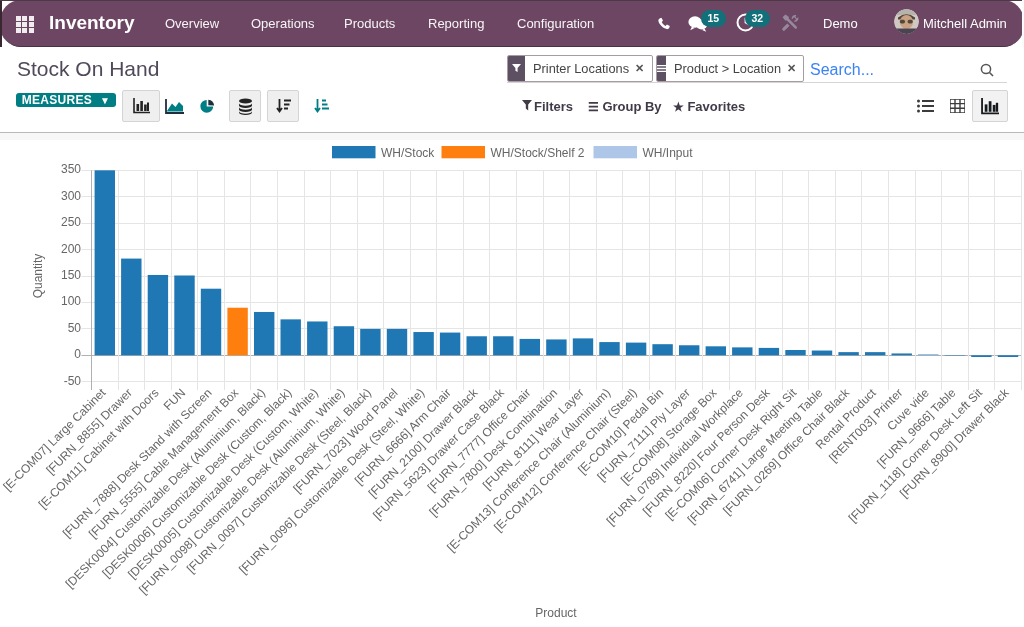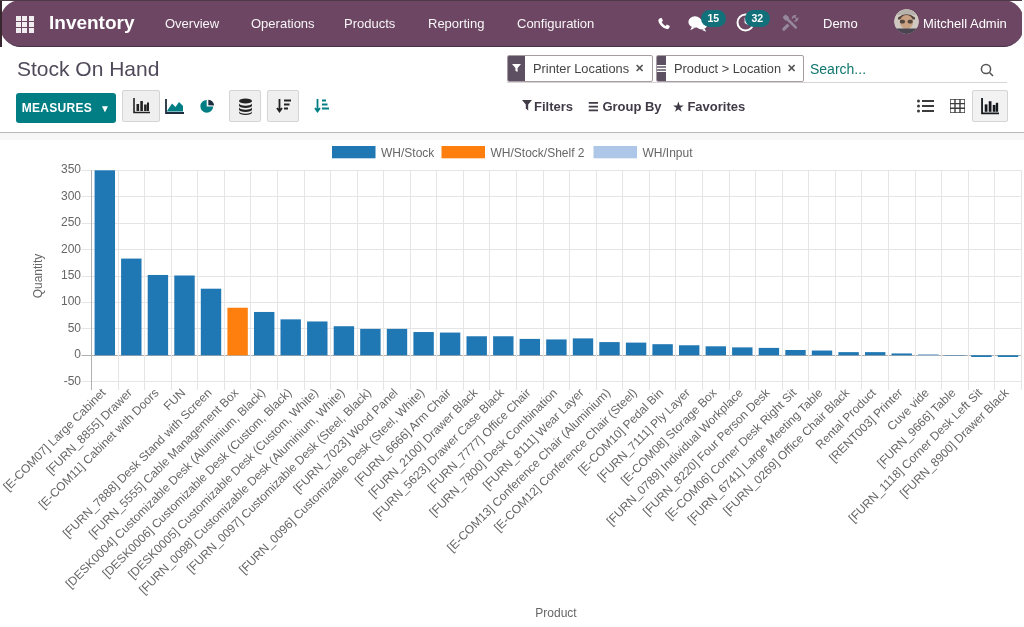--- a/index.html
+++ b/index.html
@@ -15,25 +15,25 @@
 #apps span { background:#f0ecef; }
 .badge { position:absolute; background:#11707a; color:#fff; font-size:10.5px; font-weight:bold; border-radius:8.5px; height:17px; line-height:17px; padding:0 6.5px; top:10px; }
 
 #cp { position:absolute; left:0; top:47px; width:1024px; height:46px; }
 #title { position:absolute; left:17px; top:10px; font-size:21px; color:#50495a; }
 #search { position:absolute; left:507px; top:8px; width:500px; height:28px; border-bottom:1px solid #d5d5d5; }
 .facet { position:absolute; top:0; height:27px; border:1px solid #a89ca4; border-radius:2px; display:flex; align-items:center; background:#fff; overflow:hidden; }
 .facet .fic { width:17px; height:100%; background:#5d5062; color:#fff; display:flex; align-items:center; justify-content:center; }
 .facet .ft { font-size:12.8px; color:#444; padding:0 6px 0 8px; white-space:nowrap; }
 .facet .fx { font-size:11px; color:#555; padding:0 7px 0 0; font-weight:bold; }
-#ph { position:absolute; left:303px; top:6px; font-size:14px; color:#0f766e; }
+#ph { position:absolute; left:303px; top:6px; font-size:16px; color:#3b82f6; }
 #mag { position:absolute; right:13px; top:8px; }
 
 #tb { position:absolute; left:0; top:93px; width:1024px; height:39px; }
-#measures { position:absolute; left:16px; top:0; width:100px; height:30px; background:#017e84; color:#fff; font-size:12px; font-weight:bold; border-radius:3px; display:flex; align-items:center; justify-content:center; letter-spacing:.3px; }
+#measures { position:absolute; left:16px; top:0; width:100px; height:14px; background:#017e84; color:#fff; font-size:12px; font-weight:bold; border-radius:3px; display:flex; align-items:center; justify-content:center; letter-spacing:.3px; }
 .ibox { position:absolute; top:-3px; height:32px; border:1px solid #d4d4d4; background:#efeff0; border-radius:2px; display:flex; align-items:center; justify-content:center; }
 .ifree { position:absolute; top:0px; display:flex; align-items:center; justify-content:center; height:26px; }
 .mid { position:absolute; top:6px; font-size:13px; color:#413a47; font-weight:bold; }
 #divider { position:absolute; left:0; top:132px; width:1024px; height:1px; background:#b9b9b9; }
 #strip { position:absolute; left:0; top:133px; width:1024px; height:7px; background:#f7f7f7; }
 </style></head>
 <body>
 <div id="page">
 <svg id="chart" width="1024" height="627" viewBox="0 0 1024 627">
 <rect x="332" y="146" width="43.5" height="12.3" fill="#1f77b4"></rect>

